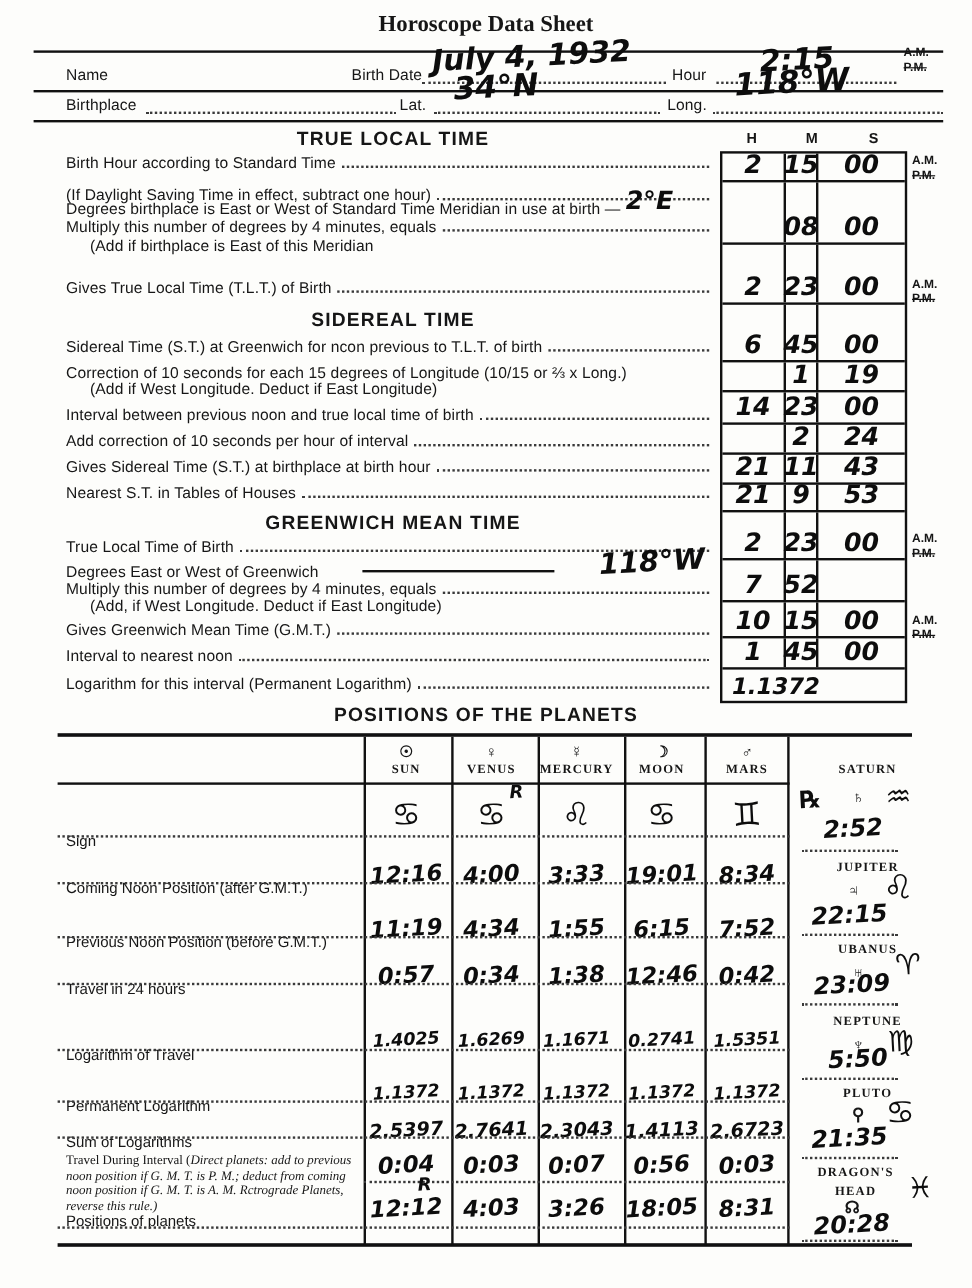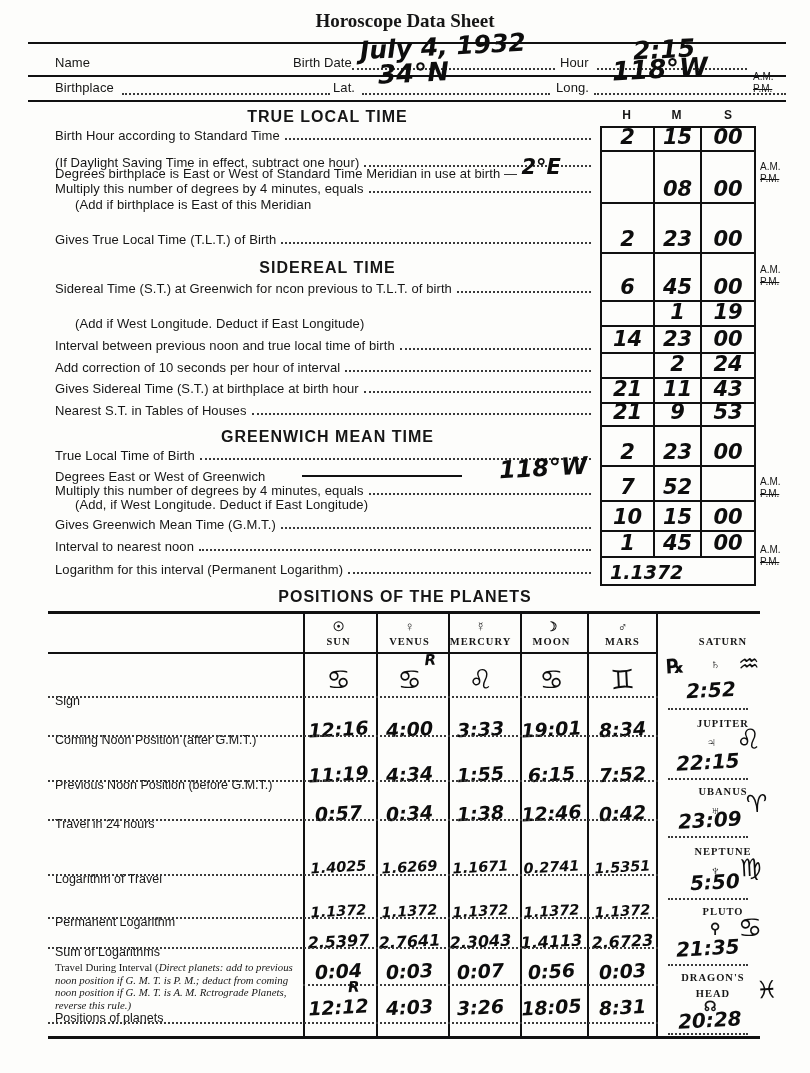--- a/index.html
+++ b/index.html
@@ -8,30 +8,30 @@
   .abs{position:absolute;}
   .lbl{font-size:13px;white-space:nowrap;letter-spacing:.1px;}
   .heading{font-weight:bold;font-size:16px;letter-spacing:1px;text-align:center;}
   .rule{background:#111;}
   .dotline{border-bottom:2px dotted #3a3a3a;}
   .leader-row{display:flex;align-items:flex-end;}
   .leader-row .dots{flex:1;border-bottom:2px dotted #3a3a3a;margin:0 4px 3px 5px;height:1px;}
   .hw{font-family:"DejaVu Sans",sans-serif;font-style:italic;font-weight:bold;color:#0d0d0d;
       white-space:nowrap;line-height:1;}
   .tilt{transform:rotate(-3deg);}
-  .ampm{font-size:10px;font-weight:normal;line-height:1.2;margin-top:32px;}
+  .ampm{font-size:10px;font-weight:bold;line-height:1.2;}
   .struck{text-decoration:line-through;}
   
   #hms{left:600px;top:126px;width:156px;border:2px solid #111;box-sizing:border-box;}
   .grow{display:flex;border-bottom:2px solid #111;box-sizing:border-box;}
   .grow:last-child{border-bottom:none;}
   .gcell{display:flex;align-items:flex-end;justify-content:center;box-sizing:border-box;
          padding-bottom:2px;overflow:visible;}
   .gc1{width:53px;border-right:2px solid #111;}
-  .gc2{width:47px;border-right:2px solid #111;}
+  .gc2{width:27px;border-right:2px solid #111;}
   .gc3{flex:1;}
   .gval{font-size:21px;}
   .colhead{font-size:12px;font-weight:bold;text-align:center;}
   
   #ptable{left:48px;top:614px;width:610px;height:424px;}
   .vline{position:absolute;top:0;width:2px;height:424px;background:#111;}
   .prow{position:absolute;left:255px;width:355px;display:flex;}
   .pcell{width:71px;text-align:center;position:relative;}
   .phead-glyph{font-size:13px;font-weight:bold;}
   .phead-name{font-size:10.5px;font-weight:bold;font-family:"Liberation Serif",serif;letter-spacing:1px;}
@@ -115,20 +115,21 @@
   <div class="abs ampm" style="left:760px;top:232px;">
     <div>A.M.</div>
     <div class="struck">P.M.</div>
   </div>
 
   <div class="abs heading" style="left:55px;top:259px;width:545px;">SIDEREAL TIME</div>
   <div class="abs leader-row" style="left:55px;top:281px;width:540px;">
     <span class="lbl">Sidereal Time (S.T.) at Greenwich for ncon previous to T.L.T. of birth</span>
       <span class="dots"></span>
   </div>
+  <span class="abs lbl" style="left:55px;top:303px;">Correction of 10 seconds for each 15 degrees of Longitude (10/15 or ⅔ x Long.)</span>
   <span class="abs lbl" style="left:75px;top:316px;">(Add if West Longitude. Deduct if East Longitude)</span>
   <div class="abs leader-row" style="left:55px;top:338px;width:540px;">
     <span class="lbl">Interval between previous noon and true local time of birth</span>
       <span class="dots"></span>
   </div>
   <div class="abs leader-row" style="left:55px;top:360px;width:540px;">
     <span class="lbl">Add correction of 10 seconds per hour of interval</span>
       <span class="dots"></span>
   </div>
   <div class="abs leader-row" style="left:55px;top:381px;width:540px;">

